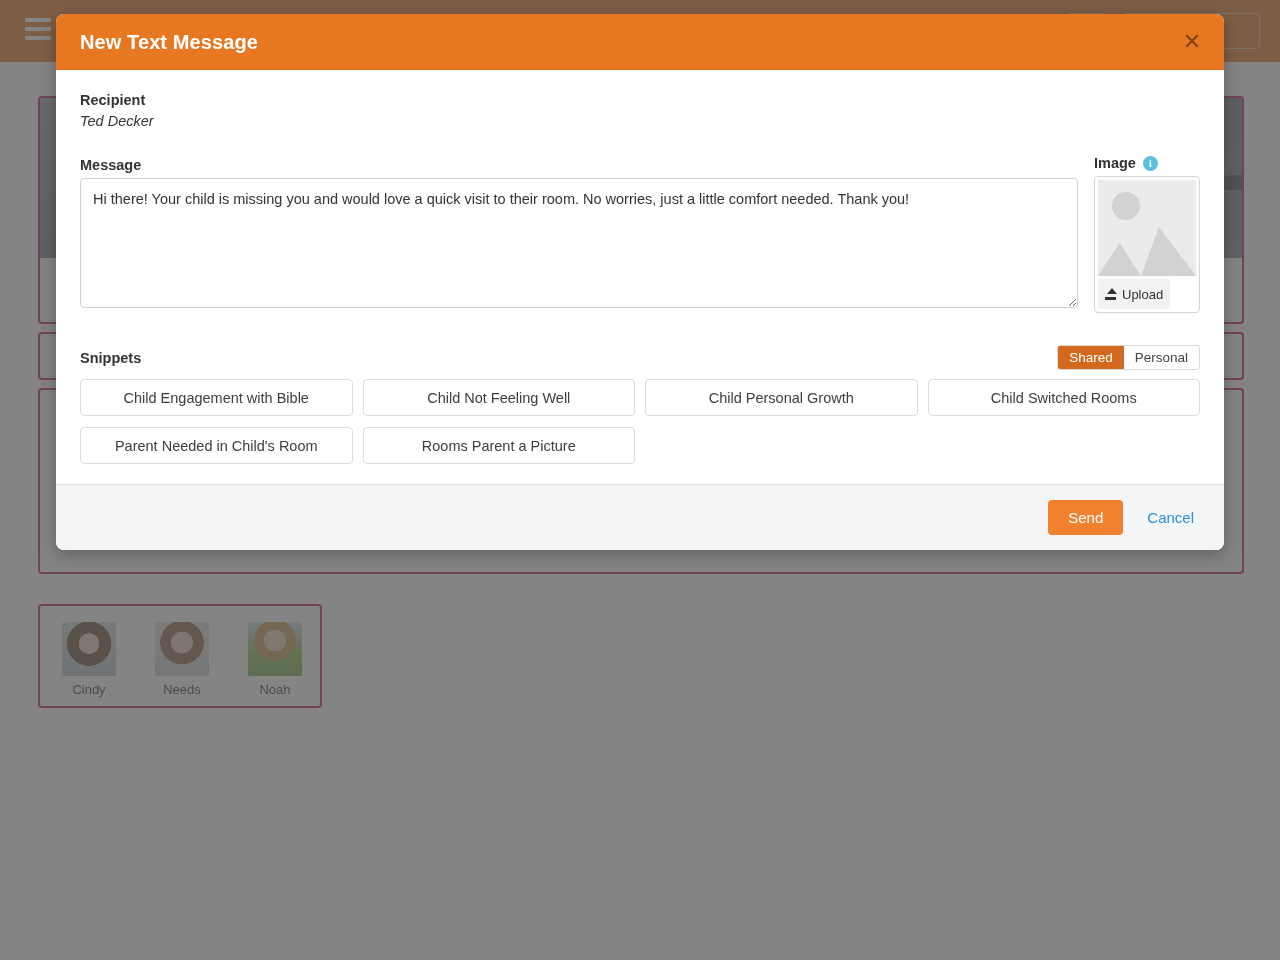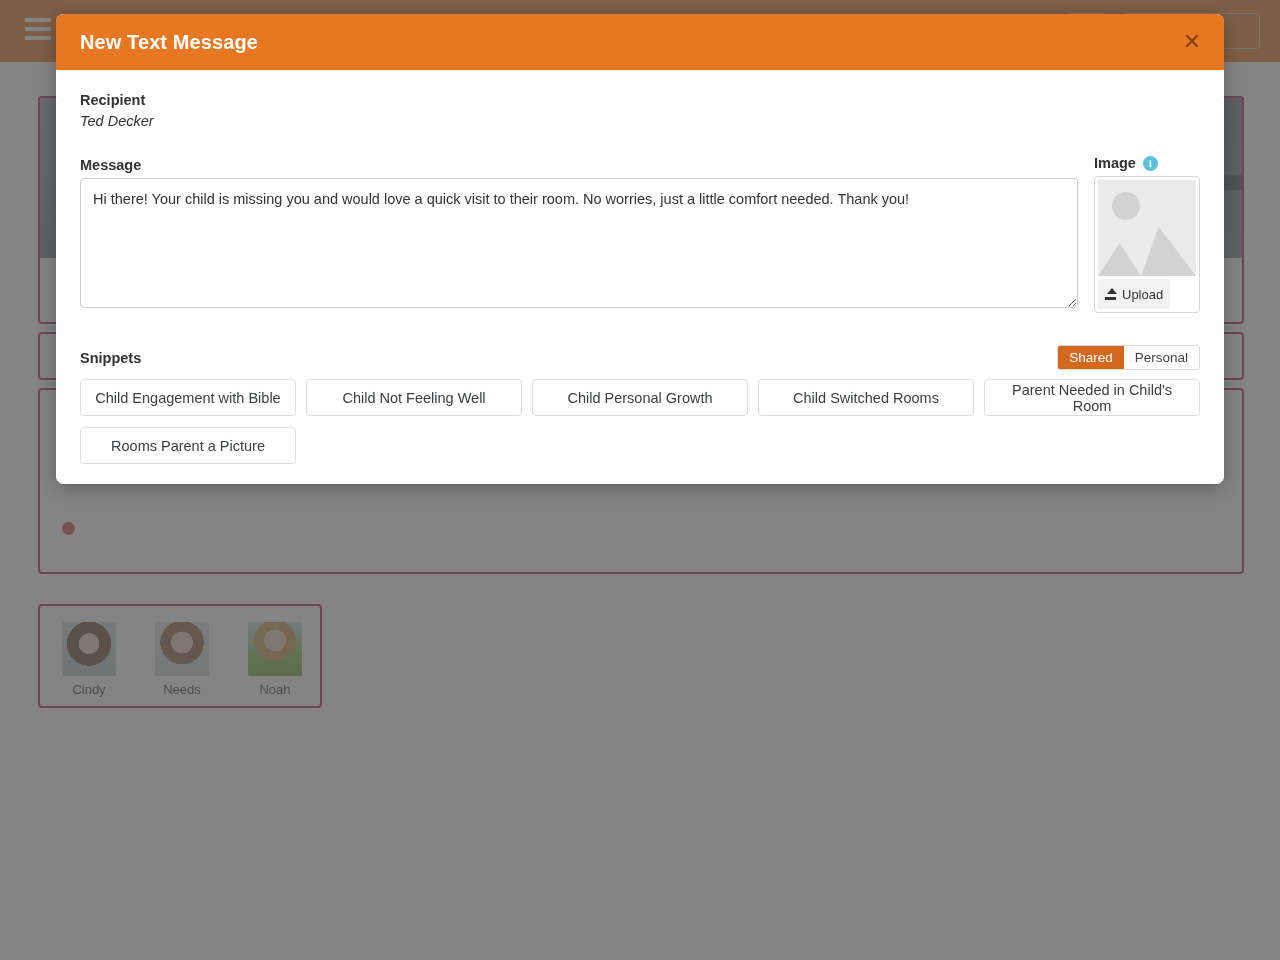--- a/index.html
+++ b/index.html
@@ -255,21 +255,21 @@
     border: none;
     background: #ffffff;
     color: #444;
     cursor: pointer;
     font-family: "Liberation Sans", sans-serif;
   }
   .scope-btn.active { background: #d2691e; color: #ffffff; }
 
   #snippet-grid {
     display: grid;
-    grid-template-columns: repeat(5, 1fr);
+    grid-template-columns: repeat(4, 1fr);
     gap: 11px 10px;
   }
   .snippet-btn {
     height: 37px;
     border: 1px solid #dcdcdc;
     border-radius: 4px;
     background: #ffffff;
     font-size: 14.5px;
     color: #3c4043;
     cursor: pointer;
@@ -418,13 +418,17 @@
         <button class="snippet-btn">Child Engagement with Bible</button>
         <button class="snippet-btn">Child Not Feeling Well</button>
         <button class="snippet-btn">Child Personal Growth</button>
         <button class="snippet-btn">Child Switched Rooms</button>
         <button class="snippet-btn">Parent Needed in Child's Room</button>
         <button class="snippet-btn">Rooms Parent a Picture</button>
       </div>
     </div>
   </div>
 
+  <div id="modal-footer">
+    <button id="send-button">Send</button>
+    <button id="cancel-button">Cancel</button>
+  </div>
 </div>
 
 </body></html>

